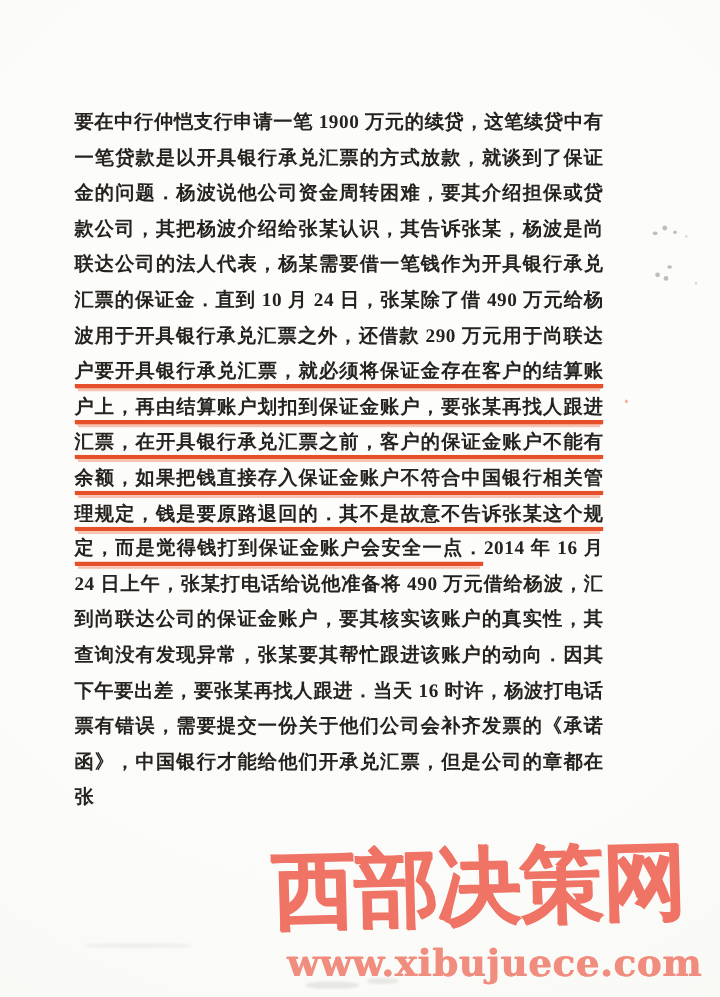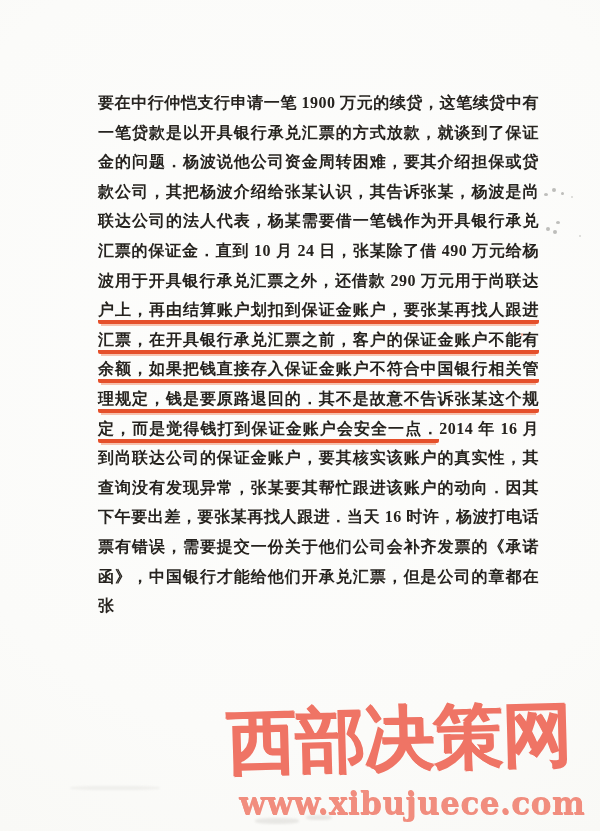--- a/index.html
+++ b/index.html
@@ -51,33 +51,35 @@
   .smudge{position:absolute;background:#b9b7b2;opacity:.28;border-radius:40%;filter:blur(1px);}
   .m1{left:255px;top:818px;width:44px;height:6px;}
   .m2{left:306px;top:815px;width:26px;height:5px;}
   .m3{left:70px;top:786px;width:90px;height:4px;opacity:.16;}
 </style>
 </head>
 <body style="background: rgb(252, 252, 250);">
 
 <div class="page">
 
-  <div class="doc" style="color: rgb(38, 35, 31); margin-left: 36px;">
+  <div class="doc" style="color: rgb(38, 35, 31);">
     <div class="line"><span>要在中行仲恺支行申请一笔 1900 万元的续贷，这笔续贷中有</span></div>
     <div class="line"><span>一笔贷款是以开具银行承兑汇票的方式放款，就谈到了保证</span></div>
     <div class="line"><span>金的问题．杨波说他公司资金周转困难，要其介绍担保或贷</span></div>
     <div class="line"><span>款公司，其把杨波介绍给张某认识，其告诉张某，杨波是尚</span></div>
     <div class="line"><span>联达公司的法人代表，杨某需要借一笔钱作为开具银行承兑</span></div>
     <div class="line"><span>汇票的保证金．直到 10 月 24 日，张某除了借 490 万元给杨</span></div>
     <div class="line"><span>波用于开具银行承兑汇票之外，还借款 290 万元用于尚联达</span></div>
+    <div class="line"><span class="u">户要开具银行承兑汇票，就必须将保证金存在客户的结算账</span></div>
     <div class="line"><span class="u">户上，再由结算账户划扣到保证金账户，要张某再找人跟进</span></div>
     <div class="line"><span class="u">汇票，在开具银行承兑汇票之前，客户的保证金账户不能有</span></div>
     <div class="line"><span class="u">余额，如果把钱直接存入保证金账户不符合中国银行相关管</span></div>
     <div class="line"><span class="u">理规定，钱是要原路退回的．其不是故意不告诉张某这个规</span></div>
     <div class="line"><span class="u">定，而是觉得钱打到保证金账户会安全一点．</span><span>2014 年 16 月</span></div>
+    <div class="line"><span>24 日上午，张某打电话给说他准备将 490 万元借给杨波，汇</span></div>
     <div class="line"><span>到尚联达公司的保证金账户，要其核实该账户的真实性，其</span></div>
     <div class="line"><span>查询没有发现异常，张某要其帮忙跟进该账户的动向．因其</span></div>
     <div class="line"><span>下午要出差，要张某再找人跟进．当天 16 时许，杨波打电话</span></div>
     <div class="line"><span>票有错误，需要提交一份关于他们公司会补齐发票的《承诺</span></div>
     <div class="line natural"><span>函》，中国银行才能给他们开承兑汇票，但是公司的章都在张</span></div>
   </div>
 
   <div class="watermark-title">西部决策网</div>
   <div class="watermark-url">www.xibujuece.com</div>
 

